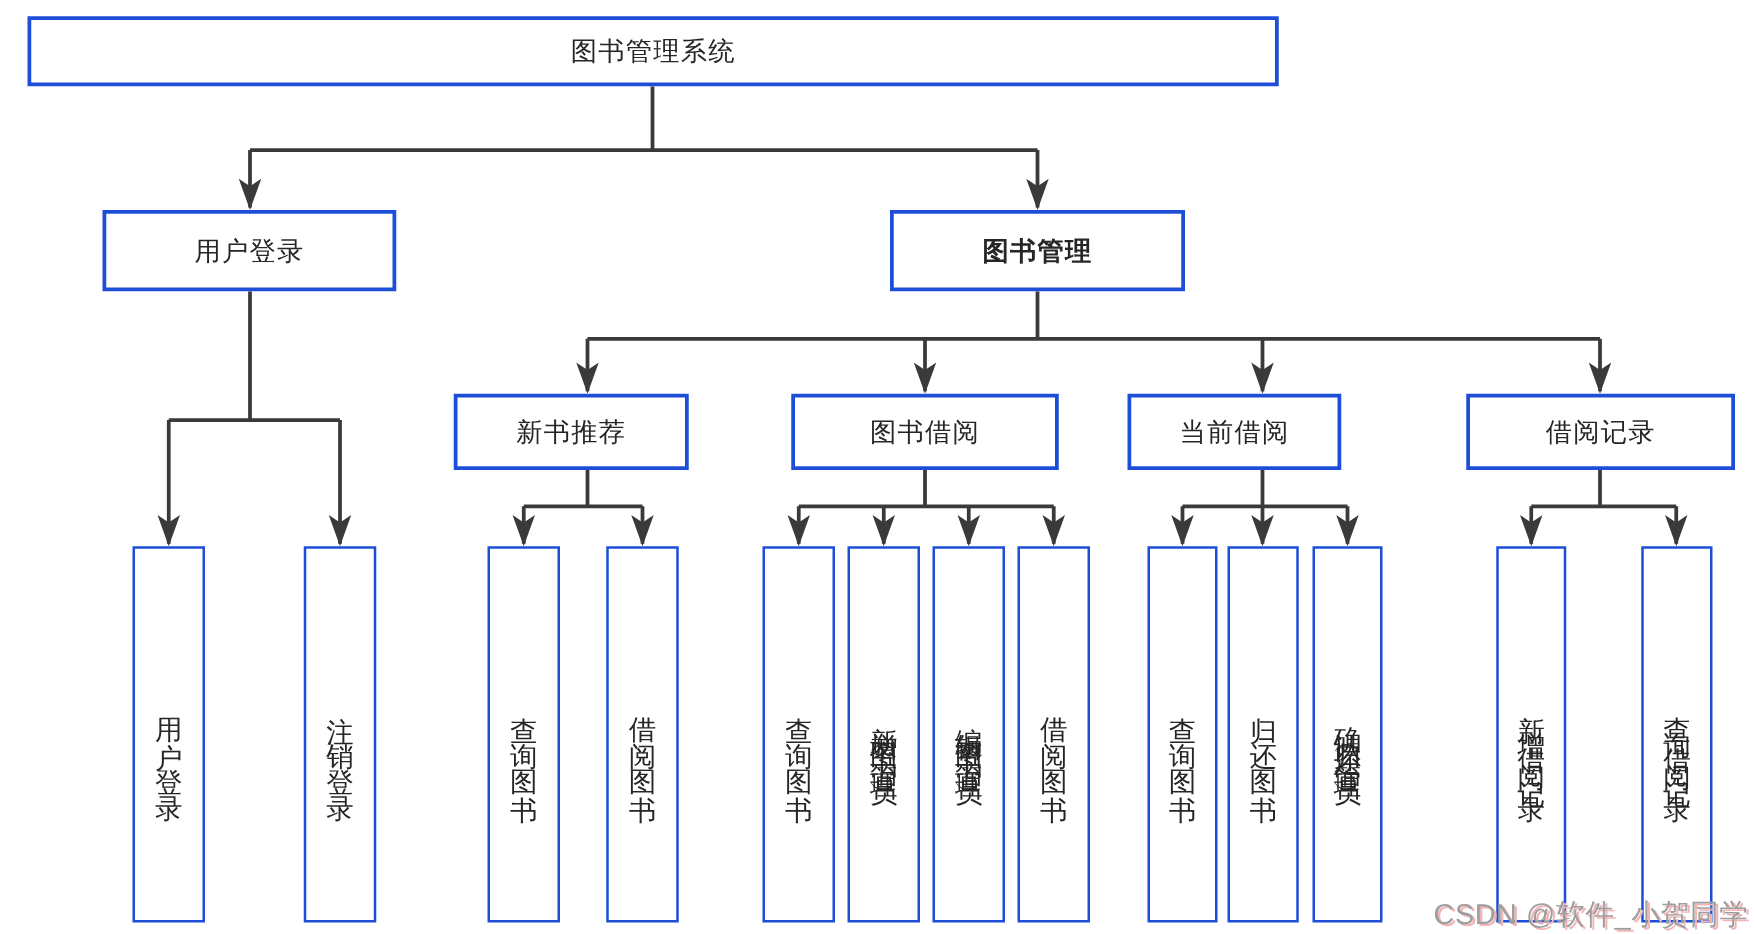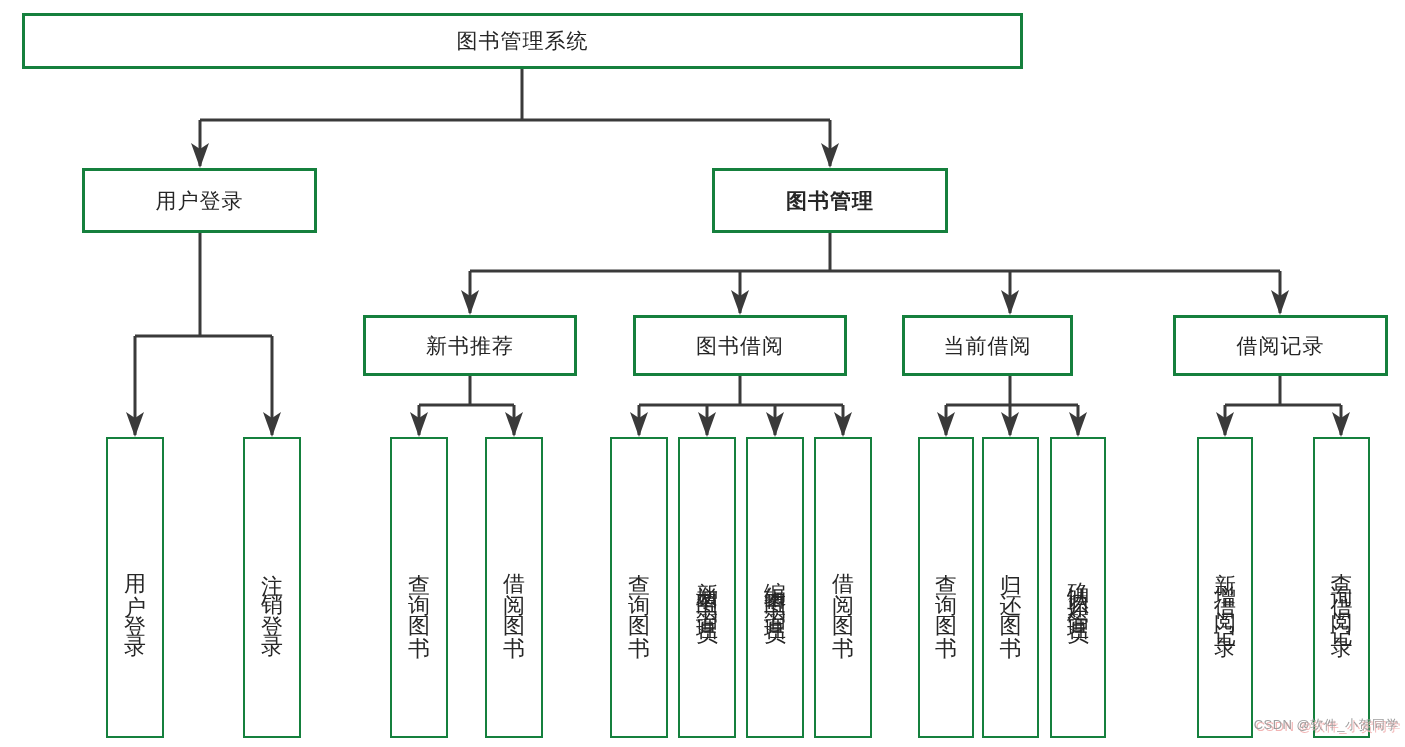--- a/index.html
+++ b/index.html
@@ -11,21 +11,21 @@
     font-family: "Liberation Sans", sans-serif;
   }
   #connectors {
     position: absolute; left: 0; top: 0;
     width: 1405px; height: 747px;
   }
   .node {
     position: absolute;
     box-sizing: border-box;
     background: #ffffff;
-    border: 3px solid #15803d;
+    border: 3px solid #1d4ed8;
     color: #262626;
     display: flex;
     align-items: center;
     justify-content: center;
     font-size: 21px;
     letter-spacing: 1px;
     text-align: center;
   }
   .leaf {
     top: 437px;
@@ -39,21 +39,21 @@
     line-height: 1;
     white-space: nowrap;
   }
   .sp-wide  .vtext { letter-spacing: 21px; margin-bottom: -21px; }
   .sp-mid   .vtext { letter-spacing: 13px; margin-bottom: -13px; }
   .sp-tight .vtext { letter-spacing: 6px;  margin-bottom: -6px; }
   .watermark {
     position: absolute;
     right: 6px;
     top: 716px;
-    font-size: 13px;
+    font-size: 23px;
     color: #9e9e9e;
     letter-spacing: 0.5px;
     text-shadow: 2px 2px 0 #f2b4b4;
     z-index: 5;
   }
 </style>
 </head>
 <body>
 
 <svg id="connectors" viewBox="0 0 1405 747" xmlns="http://www.w3.org/2000/svg">
@@ -94,21 +94,21 @@
     <polygon points="1225,437 1216,412 1225,418 1234,412"></polygon>
     <polygon points="1341,437 1332,412 1341,418 1350,412"></polygon>
   </g>
 </svg>
 
 <div class="node" style="left:22px; top:13px; width:1001px; height:56px;">图书管理系统</div>
 
 <div class="node" style="left:82px; top:168px; width:235px; height:65px;">用户登录</div>
 <div class="node" style="left:712px; top:168px; width:236px; height:65px;font-weight:bold;">图书管理</div>
 
-<div class="node" style="left:363px; top:315px; width:214px; height:61px;">新书推荐</div>
+<div class="node" style="left:363px; top:315px; width:188px; height:61px;">新书推荐</div>
 <div class="node" style="left:633px; top:315px; width:214px; height:61px;font-family:Liberation Serif, serif;">图书借阅</div>
 <div class="node" style="left:902px; top:315px; width:171px; height:61px;">当前借阅</div>
 <div class="node" style="left:1173px; top:315px; width:215px; height:61px;">借阅记录</div>
 
 <div class="node leaf sp-wide" style="left:106px; width:58px;">
   <span class="vtext">用户登录</span>
 </div>
 <div class="node leaf sp-wide" style="left:243px; width:58px;">
   <span class="vtext">注销登录</span>
 </div>

